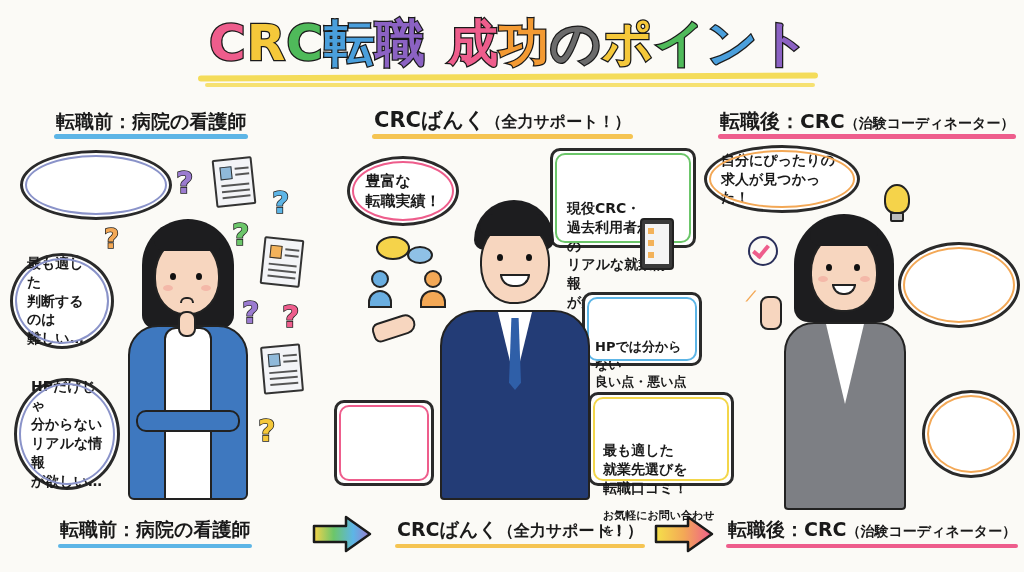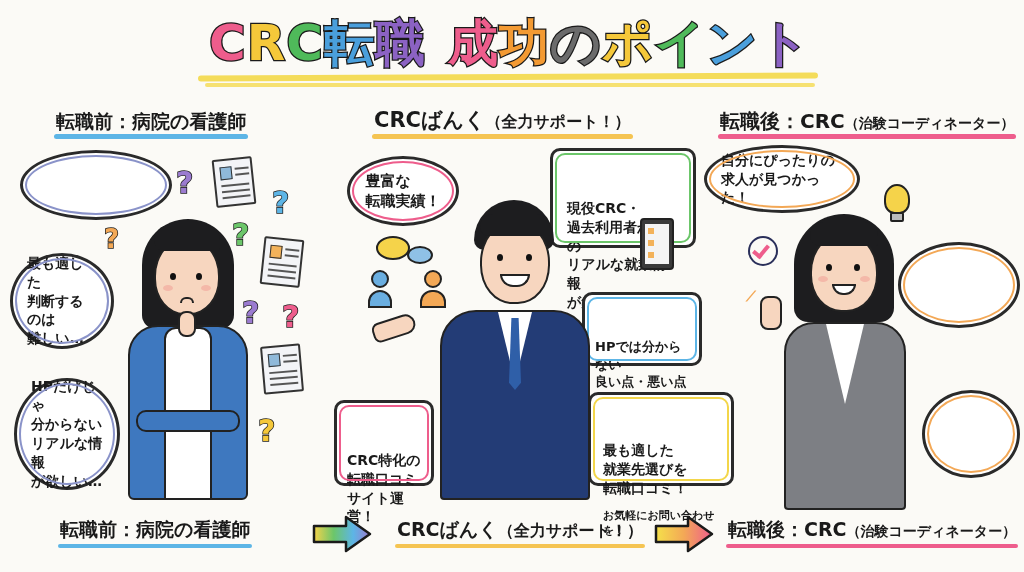--- a/index.html
+++ b/index.html
@@ -205,23 +205,20 @@
 </div>
 
 <div class="bubble rect" style="left:582px; top:292px; width:120px; height:74px; font-size:13px; padding:8px 10px;">
   <span class="inner-ring" style="border-color:#5db5e6;"></span>
   <span>HPでは分からない
 良い点・悪い点を
 　把握！</span>
 </div>
 <div class="bubble rect" style="left:334px; top:400px; width:100px; height:86px; font-size:14px; padding:10px 10px;">
   <span class="inner-ring" style="border-color:#ee5d8c;"></span>
-  <span>CRC特化の
-転職口コミ
-サイト運営！</span>
 </div>
 <div class="bubble rect" style="left:588px; top:392px; width:146px; height:94px; font-size:14px; padding:8px 12px;">
   <span class="inner-ring" style="border-color:#f3d64a;"></span>
   <span>最も適した
 就業先選びを
 転職口コミ！</span>
   <span class="small-note">お気軽にお問い合わせを！</span>
 </div>
 
 <div class="abs" style="left:376px; top:236px; width:34px; height:24px; background:#f5d34a; border:2px solid #222; border-radius:50%;"></div>

